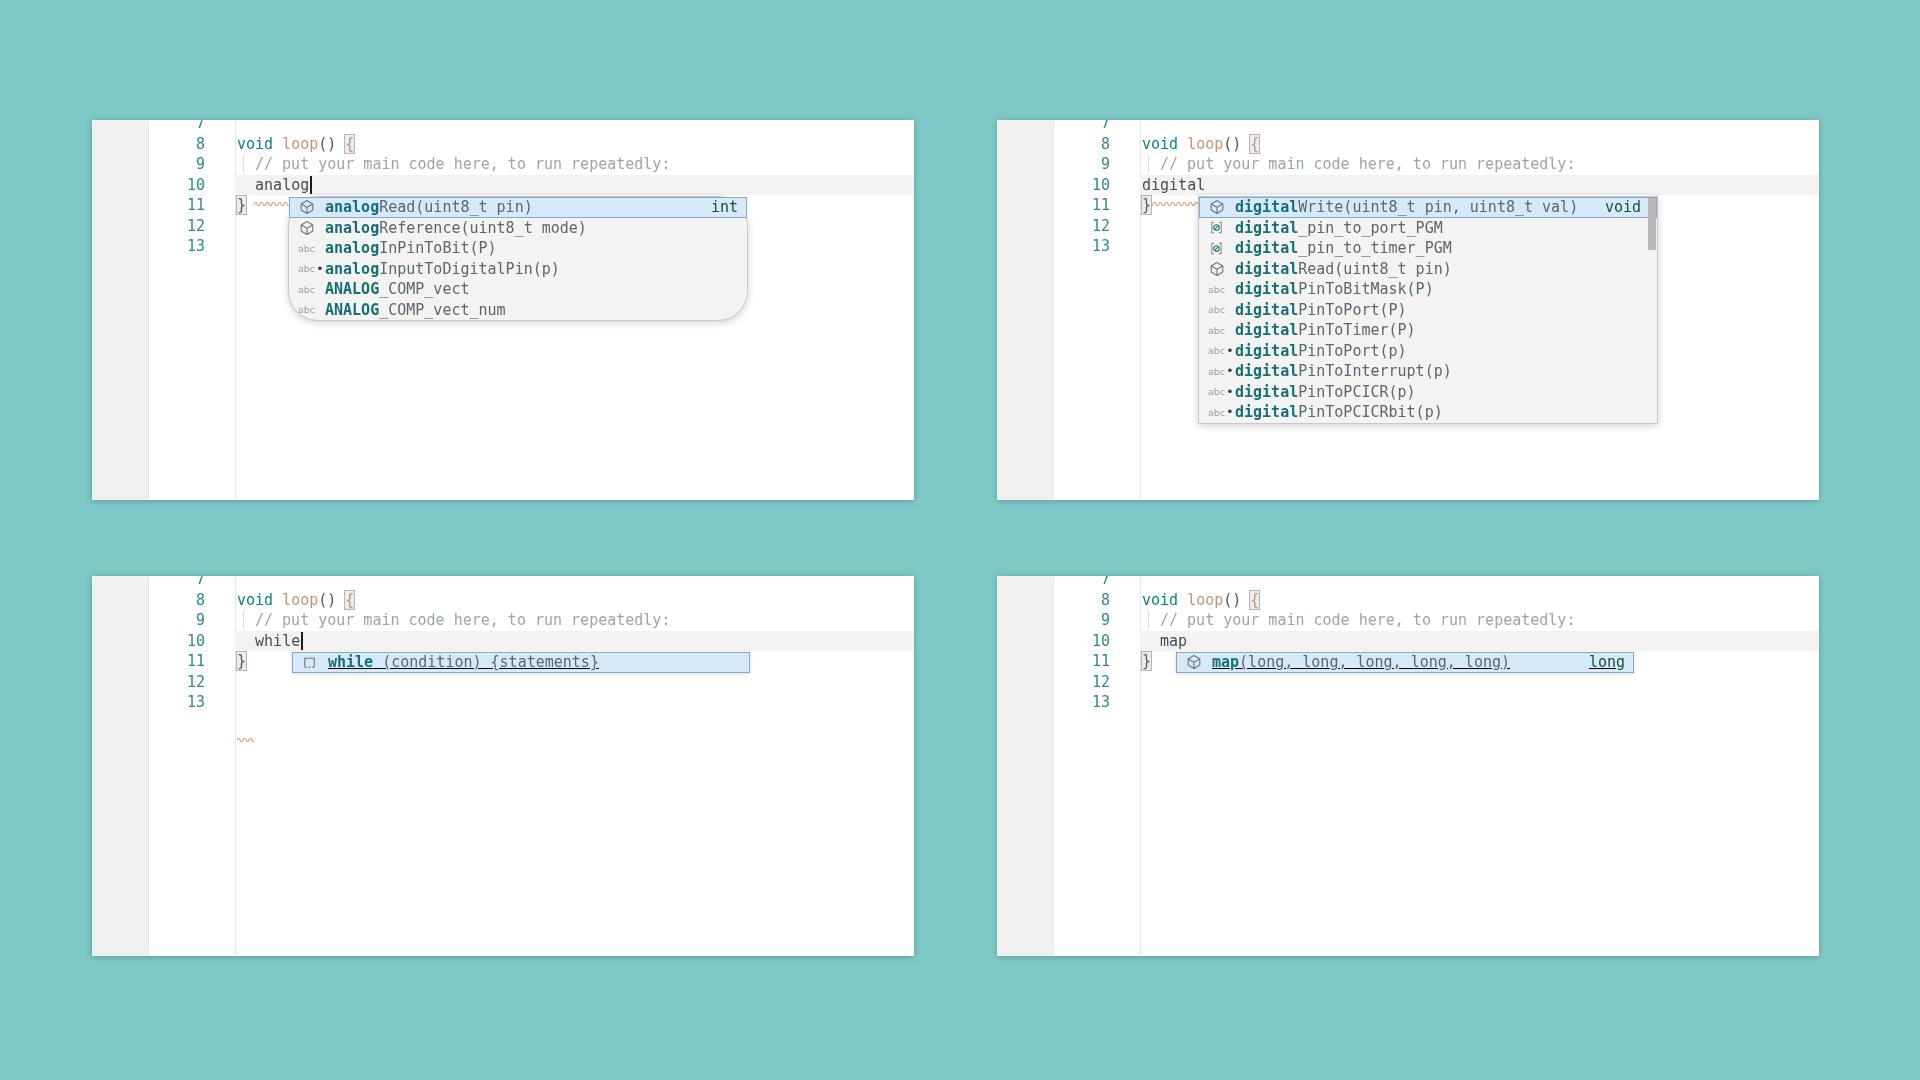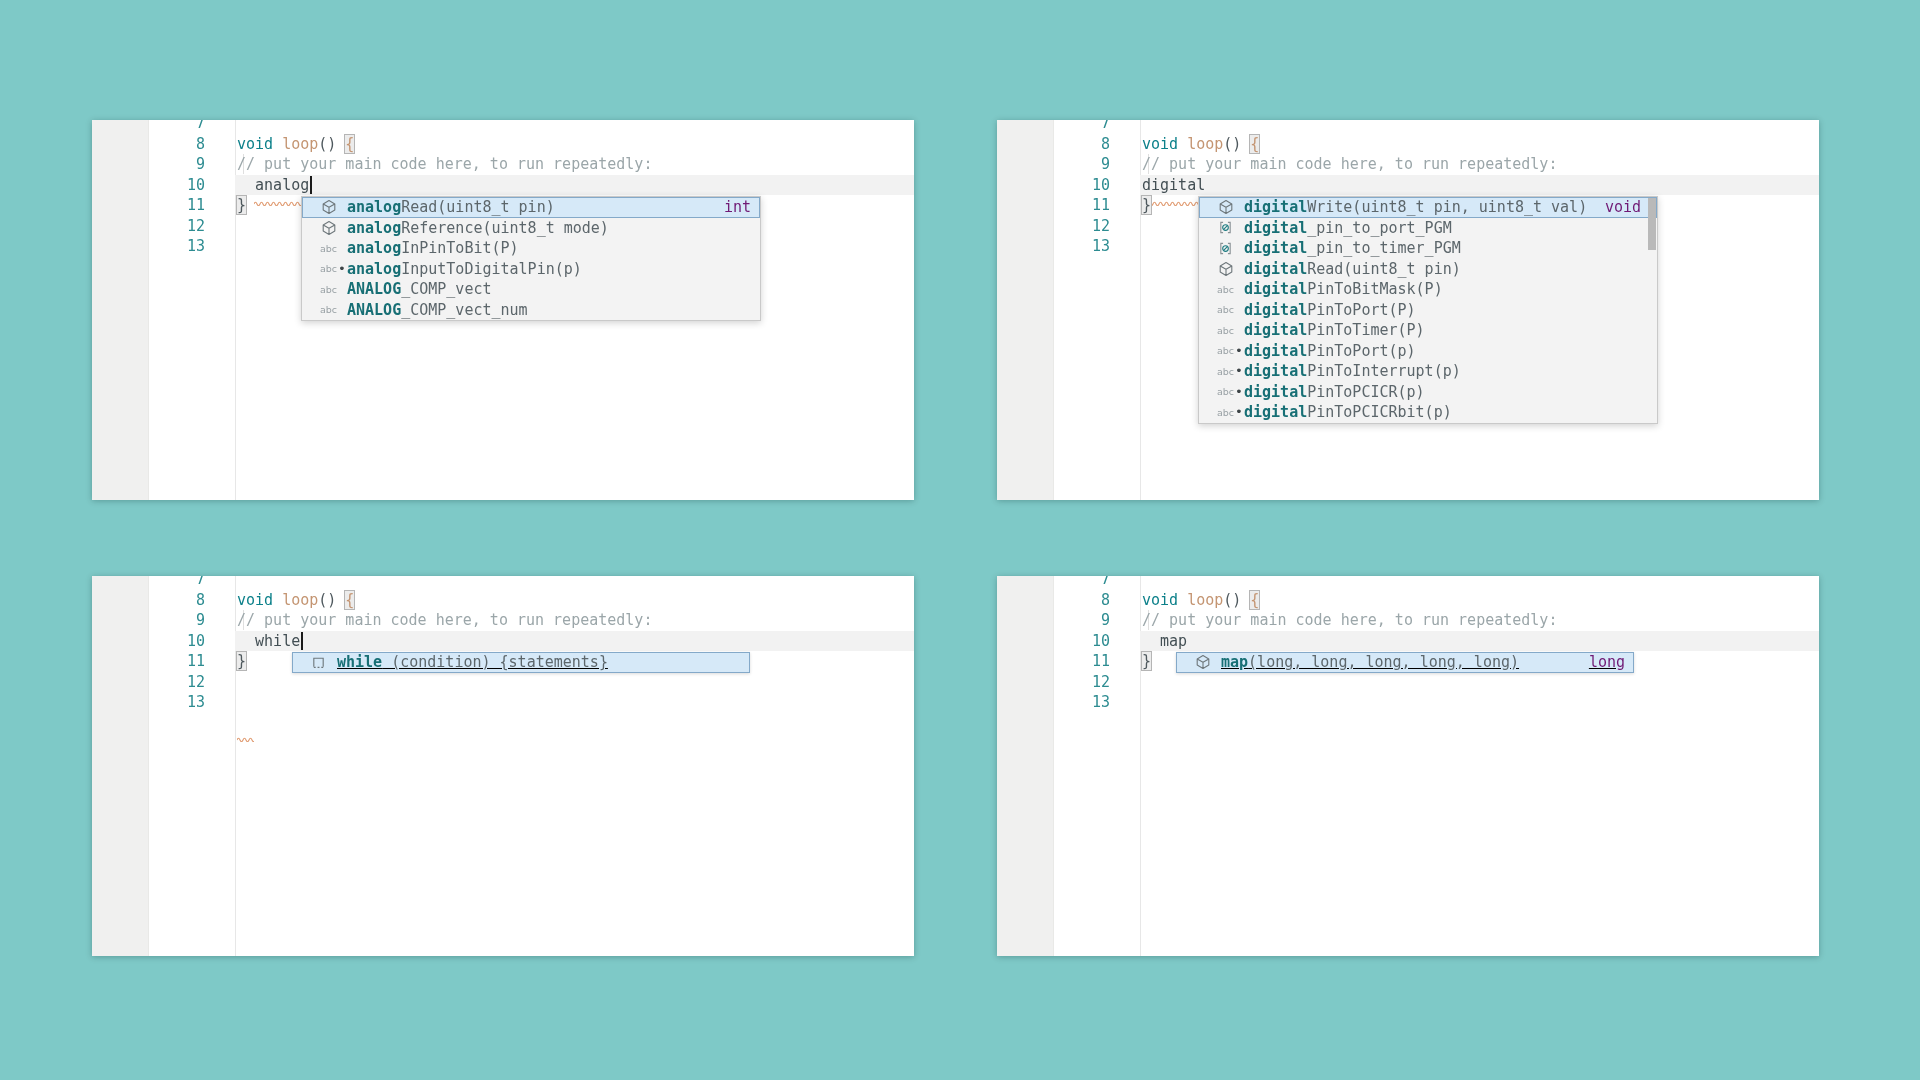--- a/index.html
+++ b/index.html
@@ -25,37 +25,37 @@
   .vline{position:absolute;left:143px;top:0;bottom:0;width:1px;background:#e7e7e7;}
   .indent-guide{position:absolute;left:151px;top:34px;height:20px;width:1px;background:#dfdfdf;}
 
   .code{position:absolute;left:0;top:0;right:0;bottom:0;border-radius:28px;}
   .code .rows{position:absolute;top:-7px;left:0;right:0;}
   .line{position:relative;height:20.5px;line-height:20.5px;font-size:15px;white-space:pre;padding-left:145px;color:var(--c-punctuation,#4e585d);}
   .line.cur{background:linear-gradient(to right,transparent 143px,#f2f2f2 143px);}
   .tok-kw{color:var(--c-keyword,#0c808a);}
   .tok-fn{color:var(--c-function_name,#c49572);}
   .tok-p{color:var(--c-punctuation,#4e585d);}
-  .tok-comment{color:var(--c-comment,#9ba6a9);}
+  .tok-comment{color:var(--c-comment,#9ba6a9);padding-left:18px;}
   .typed{color:var(--c-typed_text,#434f54);}
   .sp{margin-left:9px;}
   .bm{background:#ececec;outline:1px solid #b5b5b5;outline-offset:0;}
   .cursor{position:absolute;top:1px;width:1.6px;height:18px;background:#1b1b1b;}
   .squig{position:absolute;height:6px;top:16.5px;}
 
   .dropdown{position:absolute;top:76px;width:458px;z-index:6;background:#f3f3f3;border:1px solid #c9c9c9;box-shadow:0 2px 7px rgba(0,0,0,.18);}
   .dropdown.single{background:transparent;border:none;box-shadow:0 1px 3px rgba(0,0,0,.15);text-decoration:underline;}
   .dd-row{display:flex;align-items:center;height:20.5px;position:relative;}
   .dd-row.sel{background:var(--c-selected_row_bg,#d6e9f8);box-shadow:inset 0 0 0 1px #84a9c9;}
-  .dd-icon{width:17px;margin-left:18px;display:flex;justify-content:center;align-items:center;flex:none;}
+  .dd-icon{width:17px;margin-left:9px;display:flex;justify-content:center;align-items:center;flex:none;}
   .abc-txt{font-family:"DejaVu Sans","Liberation Sans",sans-serif;font-size:9.5px;color:#99a1a5;}
   .dd-main{margin-left:10px;position:relative;font-size:15px;line-height:20.5px;color:#5c666b;white-space:pre;}
   .dd-main b{color:var(--c-match_prefix,#176f75);font-weight:bold;}
   .dd-bullet{position:absolute;left:-9px;color:#3d4447;font-size:13px;}
-  .dd-type{margin-left:auto;padding-right:9px;font-size:15px;color:#701a75;flex:none;}
+  .dd-type{margin-left:auto;padding-right:9px;font-size:15px;color:#14532d;flex:none;}
   .dropdown.has-sb .dd-type{padding-right:16px;}
   .dd-sb{position:absolute;right:0;top:0;width:10px;height:100%;}
   .dd-sb-thumb{position:absolute;right:1px;top:1px;width:8px;height:52px;background:#b9b9b9;}
 </style>
 </head>
 <body>
 
 <div class="stage" id="stage">
     <div class="panel pos-tl">
       <div class="strip"></div>
@@ -78,21 +78,21 @@
           <div class="line"><span class="tok-kw">void</span><span class="tok-fn sp">loop</span><span class="tok-p">()</span><span class="tok-fn sp bm">{</span></div>
           <div class="line"><span class="tok-comment">// put your main code here, to run repeatedly:</span></div>
           <div class="line cur"><span class="typed" style="padding-left: 18.06px;">analog</span><div class="squig" style="left: 162.06px;"><svg width="58" height="6">
                 <path d="M0 4 q1.5 -3.5 3 0 q1.5 3.5 3 0 q1.5 -3.5 3 0 q1.5 3.5 3 0 q1.5 -3.5 3 0 q1.5 3.5 3 0 q1.5 -3.5 3 0 q1.5 3.5 3 0 q1.5 -3.5 3 0 q1.5 3.5 3 0 q1.5 -3.5 3 0 q1.5 3.5 3 0 q1.5 -3.5 3 0 q1.5 3.5 3 0 q1.5 -3.5 3 0 q1.5 3.5 3 0 q1.5 -3.5 3 0 q1.5 3.5 3 0" fill="none" stroke="#e09a70" stroke-width="1.1"></path>
               </svg></div><div class="cursor" style="left: 218.24px;"></div></div>
           <div class="line"><span class="tok-p bm">}</span></div>
           <div class="line"></div>
           <div class="line"></div>
         </div>
       </div>
-      <div class="dropdown" style="left: 209px;">
+      <div class="dropdown" style="left: 196px; border-radius: 30px;">
         <div class="dd-row sel">
           <div class="dd-icon">
             <svg width="16" height="16" viewBox="0 0 16 16">
               <path d="M8 1.6 L13.8 4.9 L13.8 11.1 L8 14.4 L2.2 11.1 L2.2 4.9 Z M2.2 4.9 L8 8.2 L13.8 4.9 M8 8.2 L8 14.4" fill="none" stroke="#6e777b" stroke-width="1.1" stroke-linejoin="round"></path>
             </svg>
           </div>
           <div class="dd-main"><b>analog</b><span class="dd-rest">Read(uint8_t pin)</span></div>
           <span class="dd-type">int</span>
         </div>
         <div class="dd-row">

